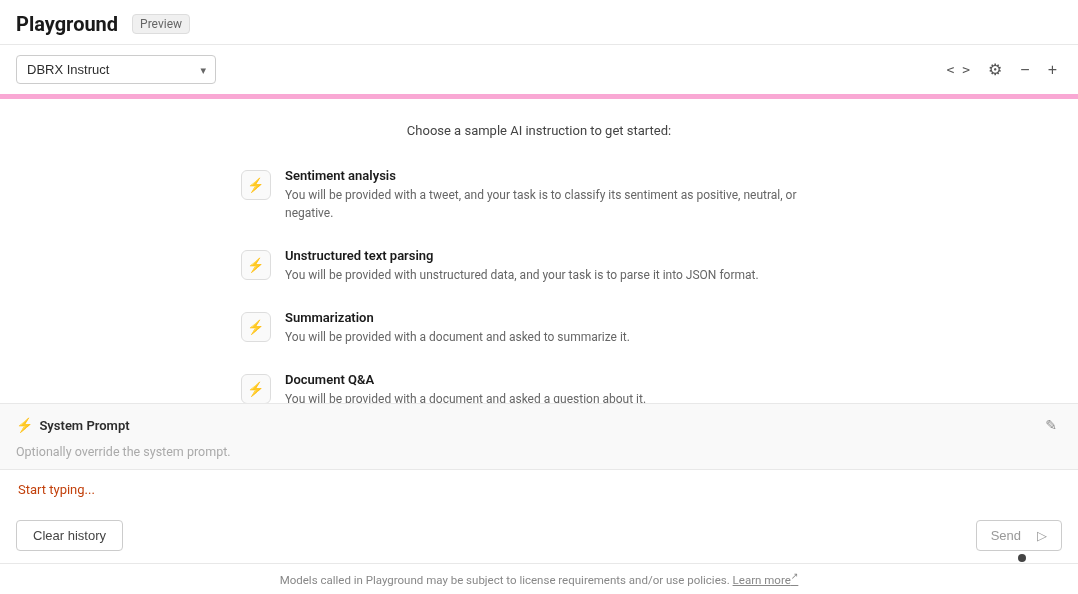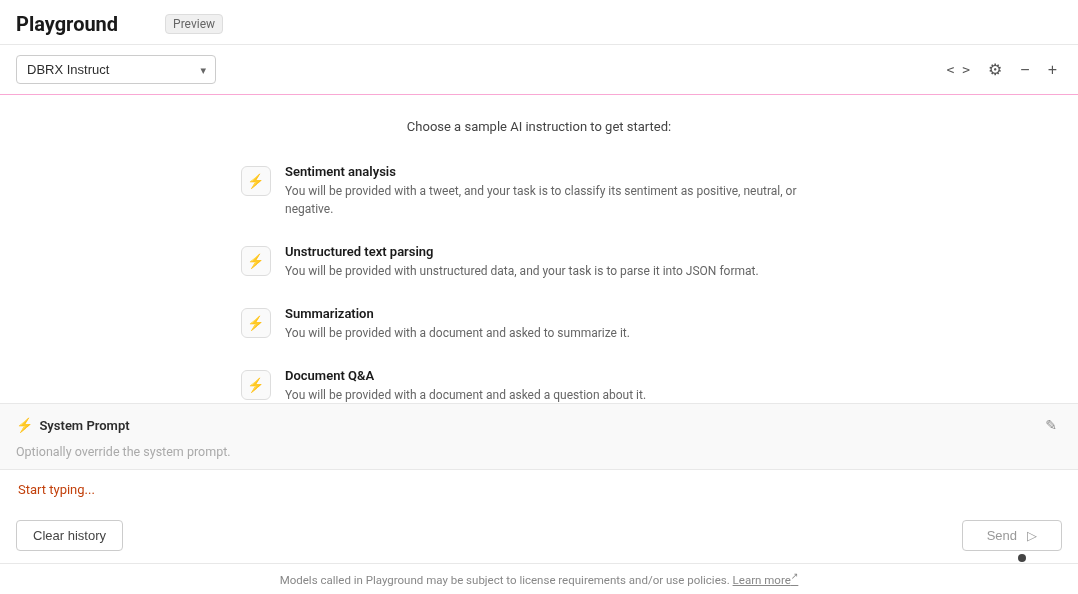--- a/index.html
+++ b/index.html
@@ -30,29 +30,28 @@
       margin-right: 14px;
     }
     .header-badge {
       font-size: 12px;
       color: #666;
       background: #f0f0f0;
       border: 1px solid #ddd;
       border-radius: 4px;
       padding: 2px 7px;
       font-weight: 400;
-      margin-left: 33px;
     }
 
     
     .toolbar {
       display: flex;
       align-items: center;
       padding: 10px 16px;
-      border-bottom: 1px solid #f9a8d4;
+      border-bottom: 5px solid #f9a8d4;
       flex-shrink: 0;
     }
     .model-select-wrapper {
       position: relative;
       width: 200px;
     }
     .model-select {
       width: 100%;
       appearance: none;
       border: 1px solid #ccc;
@@ -216,27 +215,27 @@
       padding: 7px 16px;
       font-size: 13px;
       color: #444;
       cursor: pointer;
       text-align: center;
     }
     .send-btn {
       background: #fff;
       border: 1px solid #ccc;
       border-radius: 4px;
-      padding: 7px 24px;
+      padding: 7px 14px;
       font-size: 13px;
       color: #999;
       cursor: pointer;
       display: flex;
       align-items: center;
-      gap: 10px;
+      gap: 16px;
     }
     .send-icon { font-size: 13px; }
 
     
     .footer {
       border-top: 1px solid #e8e8e8;
       padding: 7px 16px;
       font-size: 11.5px;
       color: #888;
       text-align: center;

